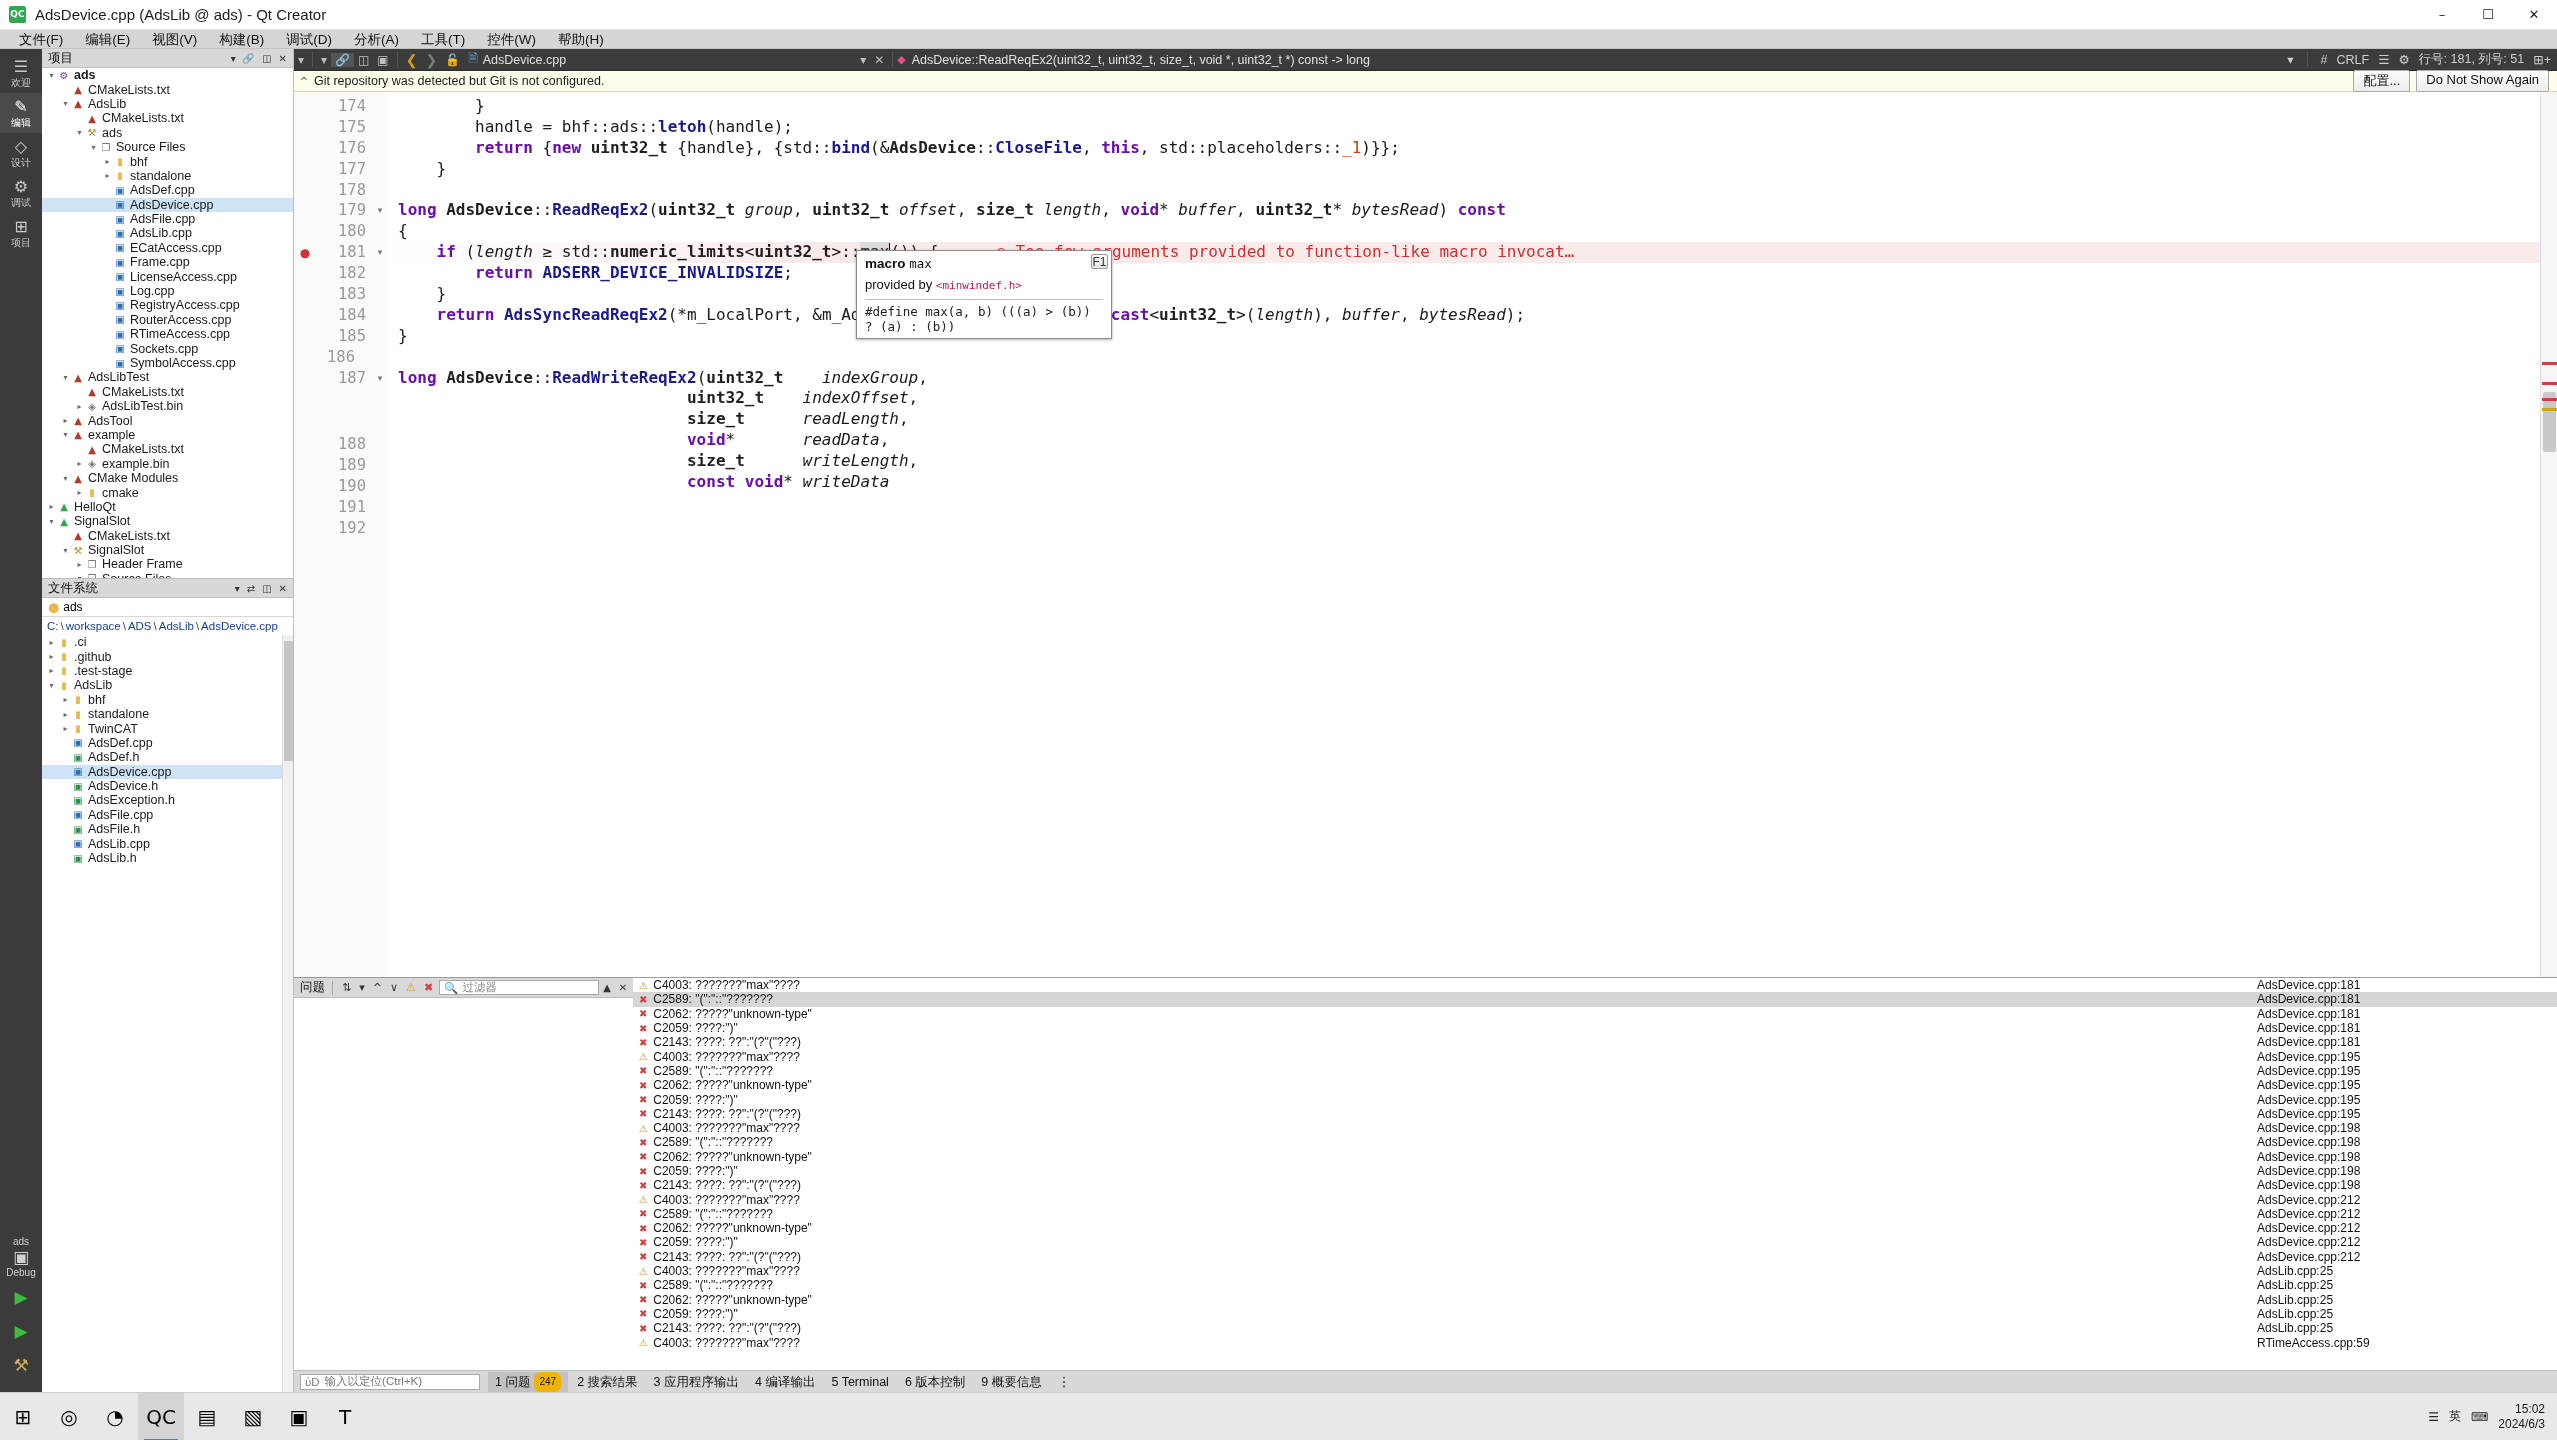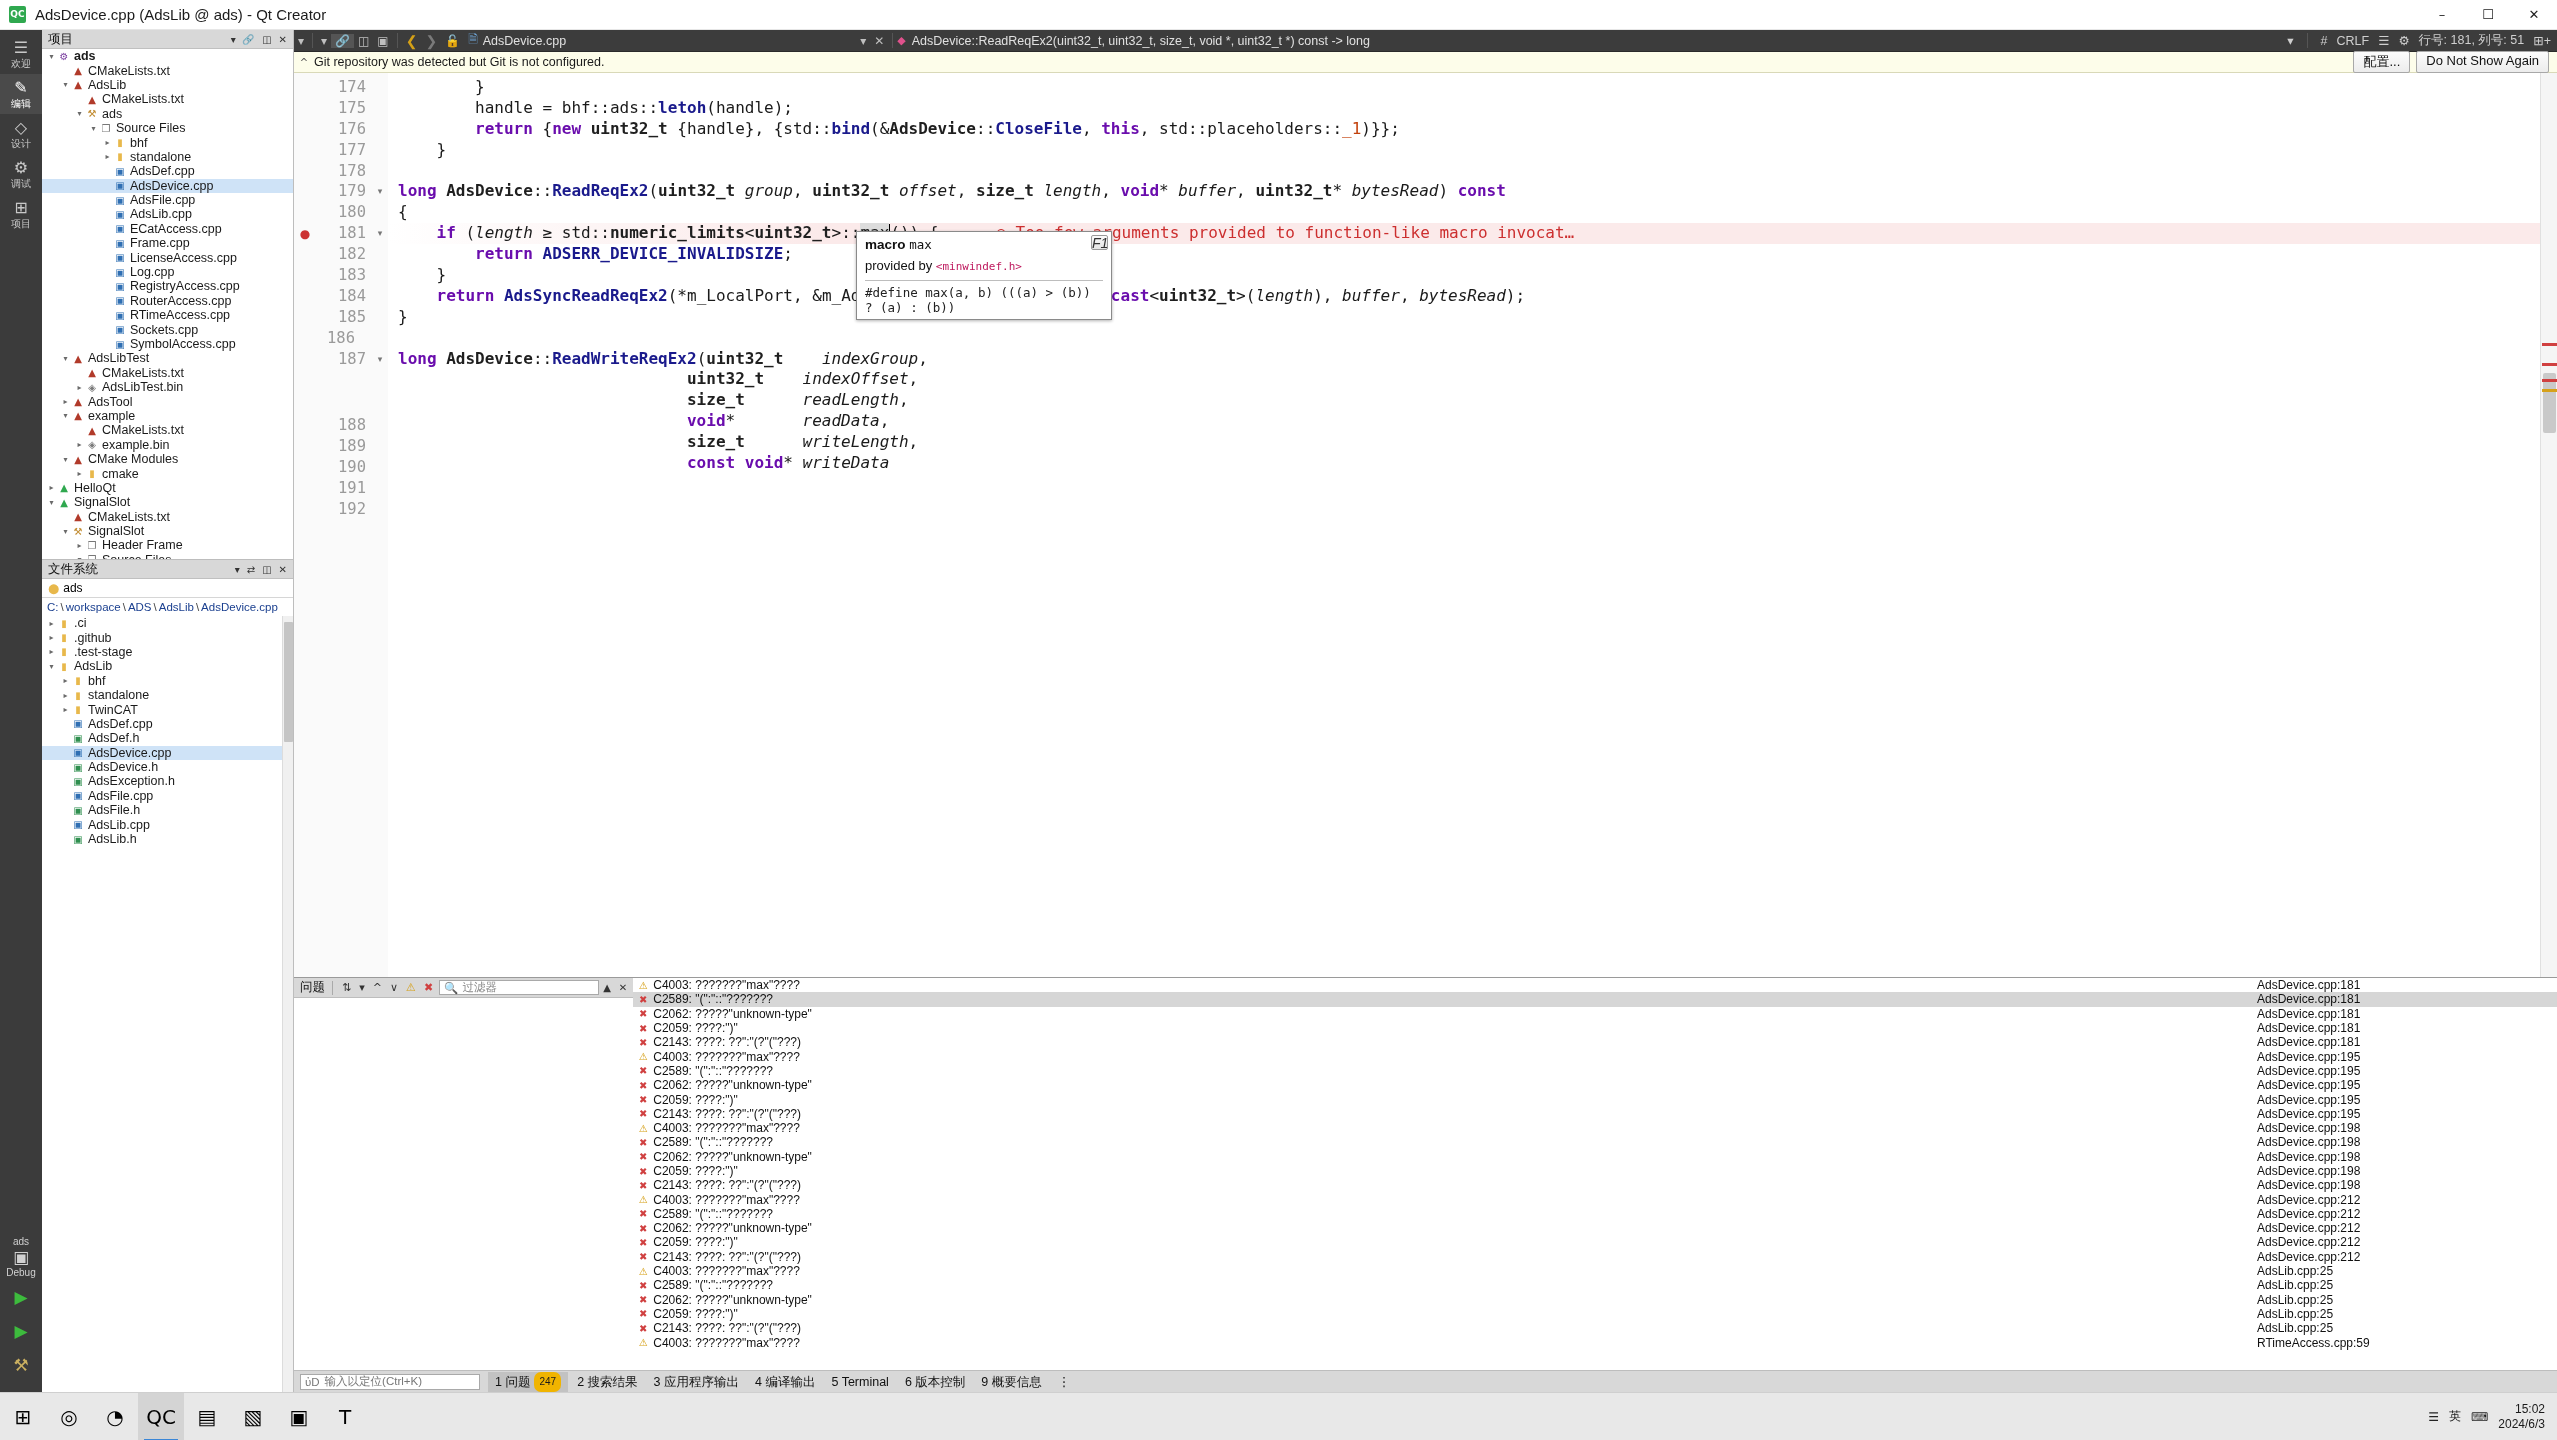--- a/index.html
+++ b/index.html
@@ -175,21 +175,21 @@
   .tt-row1 { font-size: 13.5px; }
   .tt-row1 b { font-weight: bold; }
   .tt-mono { font-family: "DejaVu Sans Mono", monospace; font-size: 12.5px; }
   .tt-row2 { margin-top: 6px; font-size: 13px; }
   .tt-row2 .inc { color: #be185d; font-family: "DejaVu Sans Mono", monospace; font-size: 11px; margin-top: 30px; }
   .tt-divider { border-top: 1px solid #bdbdbd; margin: 7px 0 4px 0; }
   .tt-def { font-family: "DejaVu Sans Mono", monospace; font-size: 12.5px; color: #222; }
   .tt-f1 {
     position: absolute; top: 3px; right: 3px; width: 17px; height: 15px;
     border: 1px solid #9a9a9a; background: linear-gradient(#fbfbfb,#e4e4e4);
-    font-size: 14px; text-align: center; line-height: 15px; color: #333; border-radius: 2px; font-style: italic;
+    font-size: 12px; text-align: center; line-height: 15px; color: #333; border-radius: 2px;
   }
 
   
   .issues { height: 393px; flex: none; display: flex; background: #fff; border-top: 1px solid #9a9a9a; }
   .issues-hdr {
     height: 20px; background: #d8d8d8; display: flex; align-items: center; gap: 4px;
     font-size: 12.5px; color: #111; padding: 0 6px; border-bottom: 1px solid #bdbdbd;
   }
   .ih-icon { font-size: 11px; color: #333; padding: 0 2px; font-family: "DejaVu Sans", sans-serif; }
   .ih-sep { width: 1px; height: 14px; background: #aaa; margin: 0 3px; }
@@ -241,20 +241,31 @@
   <div class="titlebar">
     <div class="title-icon">QC</div>
     <div class="title-text">AdsDevice.cpp (AdsLib @ ads) - Qt Creator</div>
     <div class="win-buttons">
       <div class="win-btn">–</div>
       <div class="win-btn">☐</div>
       <div class="win-btn close">✕</div>
     </div>
   </div>
 
+  <div class="menubar">
+    <div class="menu-item">文件(F)</div>
+    <div class="menu-item">编辑(E)</div>
+    <div class="menu-item">视图(V)</div>
+    <div class="menu-item">构建(B)</div>
+    <div class="menu-item">调试(D)</div>
+    <div class="menu-item">分析(A)</div>
+    <div class="menu-item">工具(T)</div>
+    <div class="menu-item">控件(W)</div>
+    <div class="menu-item">帮助(H)</div>
+  </div>
 
   <div class="body">
 
     <div class="modebar" id="modebar">
         <div class="mode">
           <div class="glyph">☰</div>
           <div class="mlabel">欢迎</div>
         </div>
         <div class="mode active">
           <div class="glyph">✎</div>

